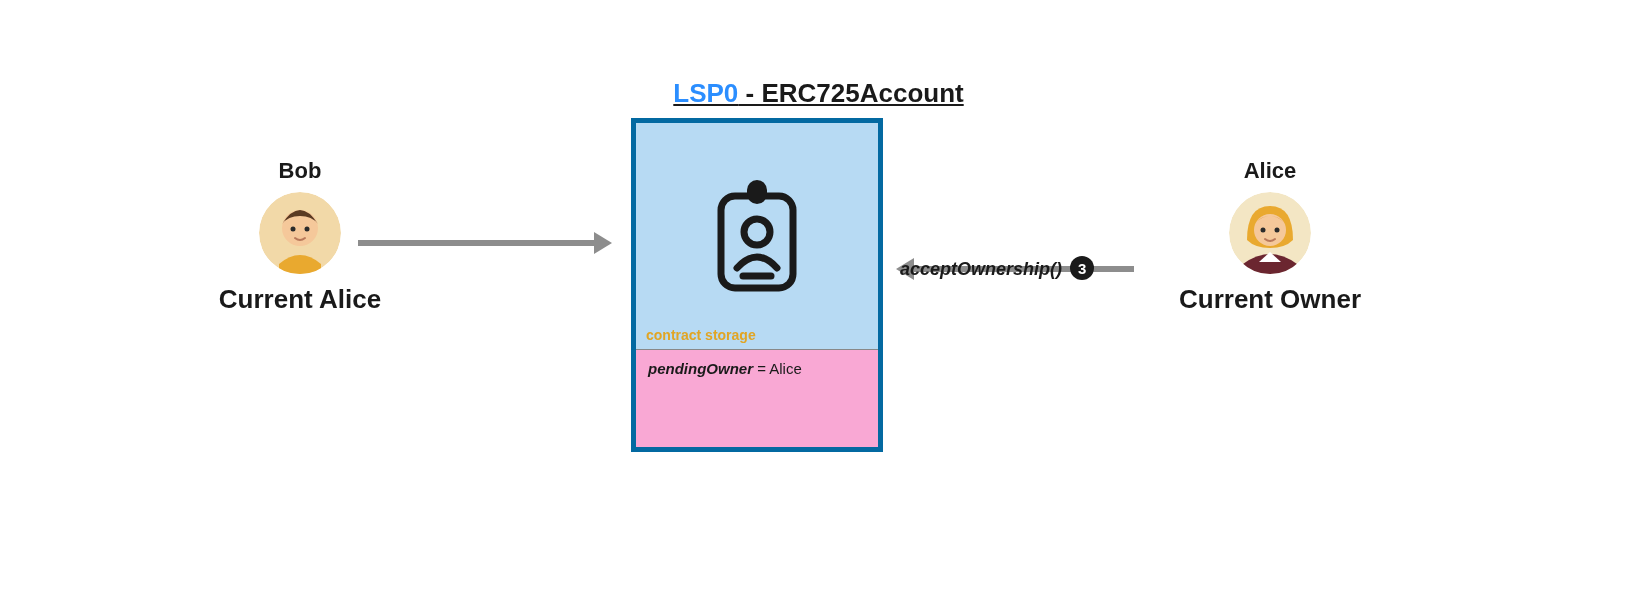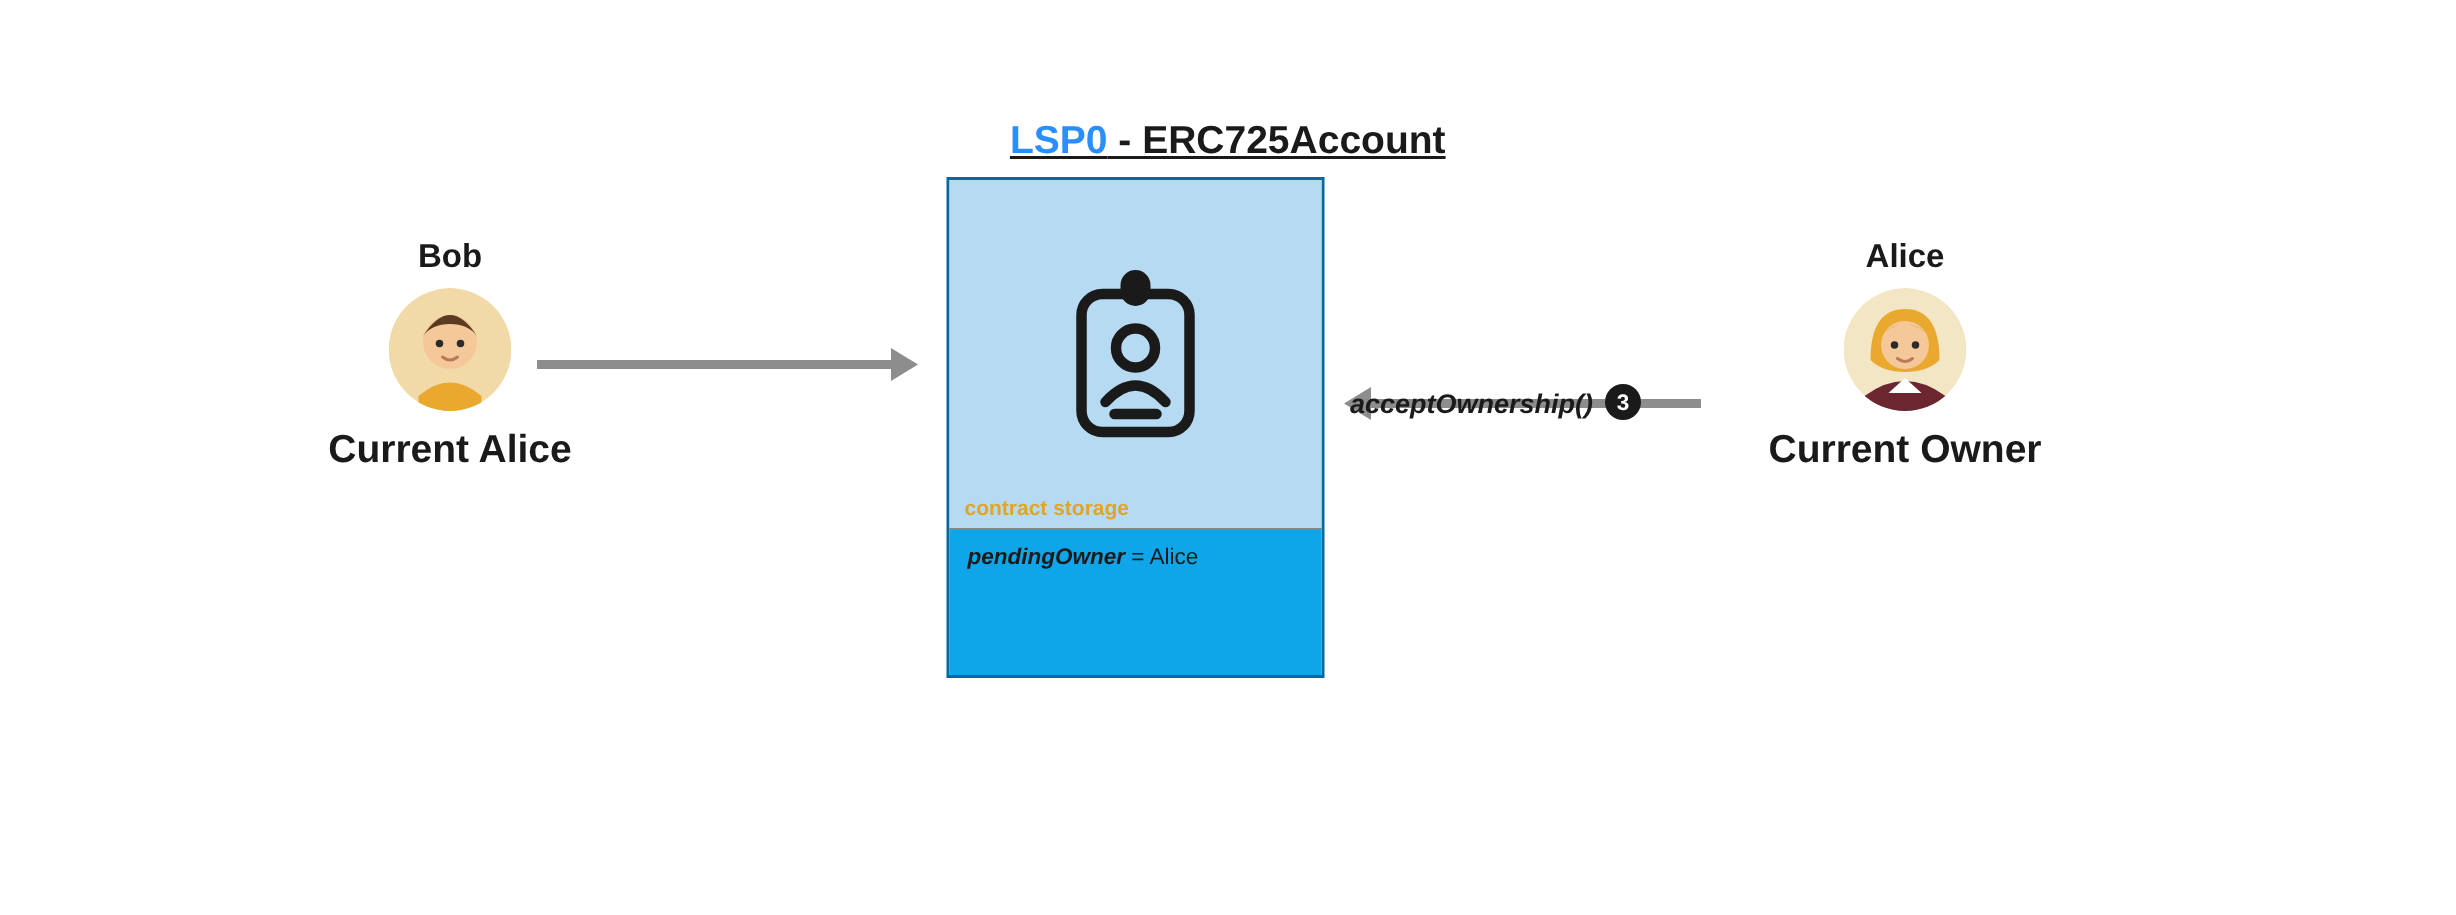--- a/index.html
+++ b/index.html
@@ -21,21 +21,21 @@
     color: #1a1a1a;
     text-decoration: underline;
   }
   .title .lsp0 { color: #2b8eff; }
   .contract-box {
     position: absolute;
     top: 118px;
     left: 631px;
     width: 252px;
     height: 334px;
-    border: 2px solid #0369a1;
+    border: 5px solid #0369a1;
     display: flex;
     flex-direction: column;
   }
   .contract-top {
     flex: 1;
     background: #b7daf3;
     position: relative;
     display: flex;
     align-items: center;
     justify-content: center;
@@ -43,21 +43,21 @@
   .storage-label {
     position: absolute;
     bottom: 6px;
     left: 10px;
     color: #e1a524;
     font-size: 14px;
     font-weight: 700;
   }
   .contract-bottom {
     height: 98px;
-    background: #0ea5e9;
+    background: #f9a8d4;
     border-top: 1px solid #888;
     padding: 10px 12px;
     font-size: 15px;
     font-style: italic;
     color: #1a1a1a;
   }
   .contract-bottom .key { font-weight: 700; }
   .contract-bottom .val { font-weight: 400; font-style: normal; }
 
   .actor {

